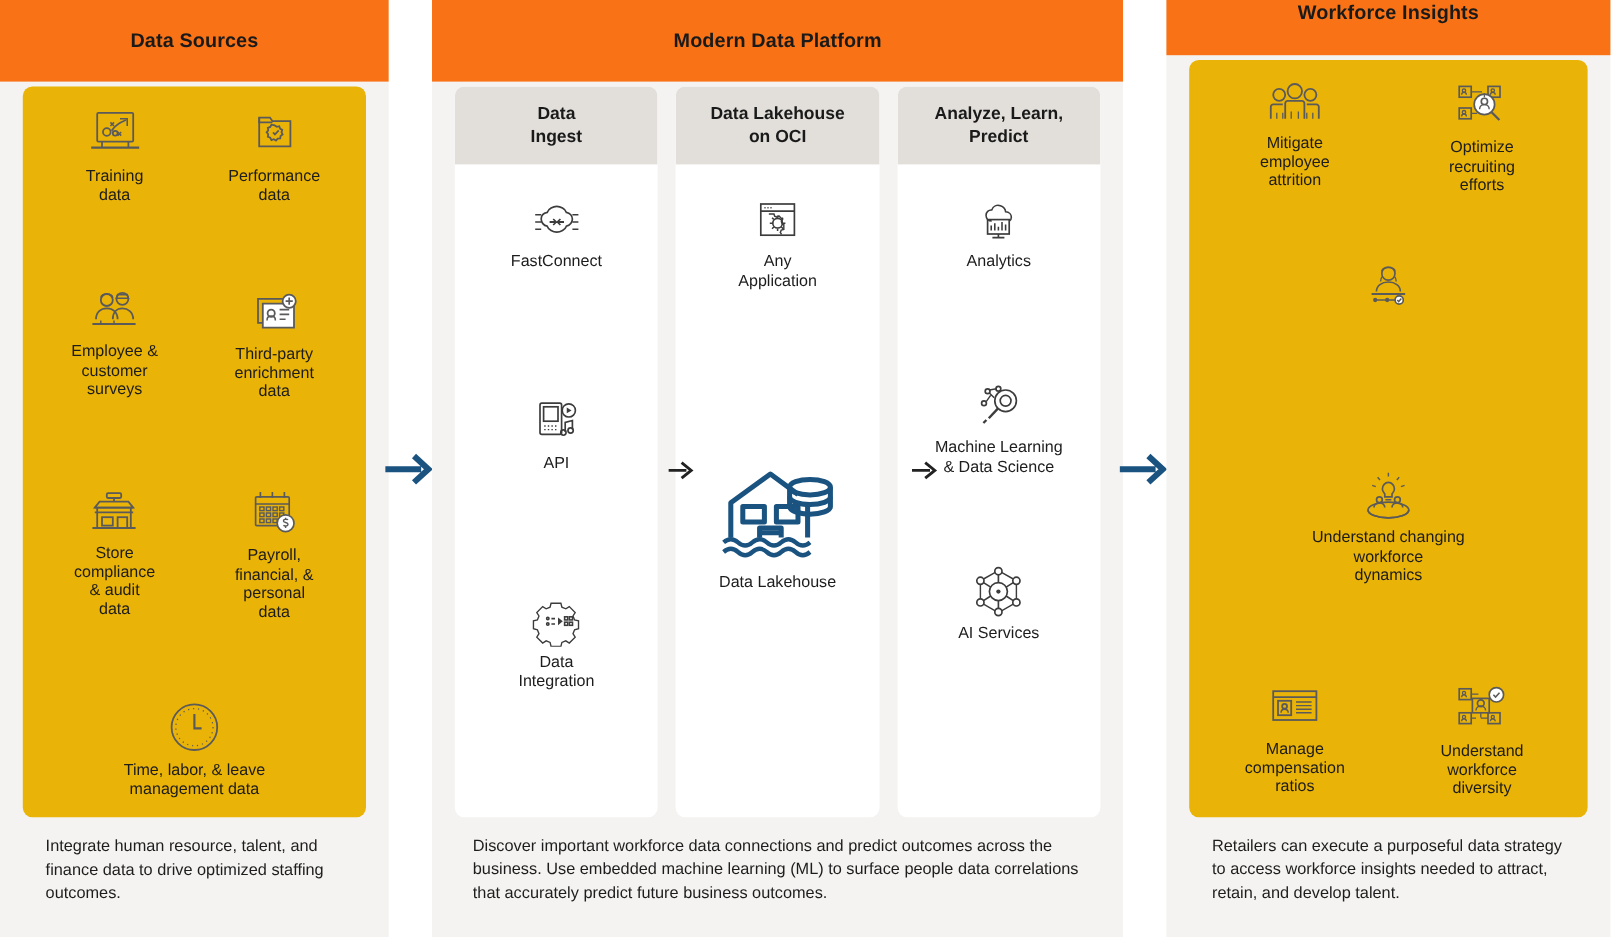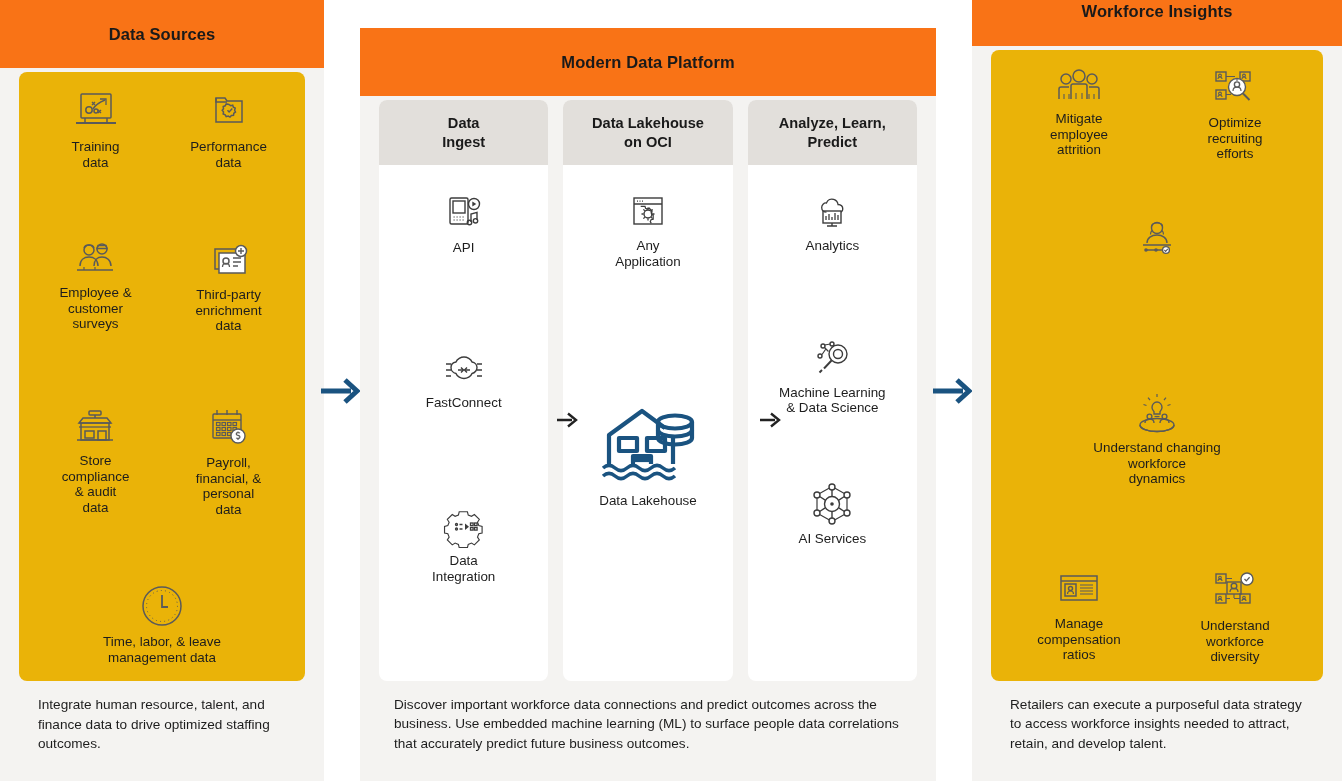--- a/index.html
+++ b/index.html
@@ -20,21 +20,21 @@
 
   
   .panel {
     background: #f4f3f1;
     display: flex;
     flex-direction: column;
     position: relative;
   }
   .panel-left  { width: 324px; }
   .panel-gap   { width: 36px; background: #ffffff; position: relative; flex: none; }
-  .panel-mid   { width: 576px; margin-top: 28px; }
+  .panel-mid   { width: 576px; }
   .panel-right { width: 370px; justify-content: flex-end; }
 
   .panel-header {
     height: 68px;
     background: #f97316;
     display: flex;
     align-items: center;
     justify-content: center;
     flex: none;
   }
@@ -332,49 +332,49 @@
         <div class="subcol">
           <div class="subcol-header">
             <span class="subcol-header-title">Data
 Ingest</span>
           </div>
           <div class="subcol-body">
 
             <div class="slot">
                 <div class="item">
               <span class="item-icon">
+                <svg width="44" height="40" viewBox="0 0 44 40" fill="none" stroke="#3c3c3c" stroke-width="1.4">
+                  <path d="M14 12c1-3 5-5 8-5s7 2 8 5c3 .5 5 3 5 5.5s-2 5.5-5 6c-1 3-5 5-8 5s-7-2-8-5c-3-.5-5-3.2-5-6s2-5 5-5.5z"></path>
+                  <path d="M16 20h5M28 20h-5" stroke-width="1.6"></path>
+                  <path d="M19 17.5l2.5 2.5-2.5 2.5M25 17.5L22.5 20l2.5 2.5" stroke-width="1.4"></path>
+                  <path d="M4 14h5M4 20h5M4 26h5M35 14h5M35 20h5M35 26h5" stroke-width="1.3"></path>
+                </svg>
+              </span>
+              <span class="item-label">FastConnect</span>
+            </div>
+              </div>
+
+            <div class="slot">
+                <div class="item">
+              <span class="item-icon">
                 <svg width="44" height="42" viewBox="0 0 44 42" fill="none" stroke="#3c3c3c" stroke-width="1.4">
                   <rect x="8" y="5" width="18" height="26" rx="1.5"></rect>
                   <rect x="11" y="8" width="12" height="12"></rect>
                   <g stroke-width="1.2">
                     <path d="M11.5 24h1.2M14.5 24h1.2M17.5 24h1.2M20.5 24h1.2"></path>
                     <path d="M11.5 27h1.2M14.5 27h1.2M17.5 27h1.2M20.5 27h1.2"></path>
                   </g>
                   <circle cx="32" cy="11" r="5.5"></circle>
                   <path d="M30.3 8.6l4 2.4-4 2.4z" fill="#3c3c3c" stroke="none"></path>
                   <path d="M29 29V21l6-1.6V27"></path>
                   <circle cx="27.5" cy="29.5" r="2.2"></circle>
                   <circle cx="33.5" cy="27.8" r="2.2"></circle>
                 </svg>
               </span>
               <span class="item-label">API</span>
-            </div>
-              </div>
-
-            <div class="slot">
-                <div class="item">
-              <span class="item-icon">
-                <svg width="44" height="40" viewBox="0 0 44 40" fill="none" stroke="#3c3c3c" stroke-width="1.4">
-                  <path d="M14 12c1-3 5-5 8-5s7 2 8 5c3 .5 5 3 5 5.5s-2 5.5-5 6c-1 3-5 5-8 5s-7-2-8-5c-3-.5-5-3.2-5-6s2-5 5-5.5z"></path>
-                  <path d="M16 20h5M28 20h-5" stroke-width="1.6"></path>
-                  <path d="M19 17.5l2.5 2.5-2.5 2.5M25 17.5L22.5 20l2.5 2.5" stroke-width="1.4"></path>
-                  <path d="M4 14h5M4 20h5M4 26h5M35 14h5M35 20h5M35 26h5" stroke-width="1.3"></path>
-                </svg>
-              </span>
-              <span class="item-label">FastConnect</span>
             </div>
               </div>
 
             <div class="slot">
                 <div class="item">
               <span class="item-icon">
                 <svg width="44" height="42" viewBox="0 0 44 42" fill="none" stroke="#3c3c3c" stroke-width="1.4">
                   <path d="M17 4h10l1 4 4 1.6 3.5-2.2 6 6-2.2 3.5 1.6 4 4 1v8l-4 1-1.6 4 2.2 3.5-6 6-3.5-2.2-4 1.6-1 4H17l-1-4-4-1.6-3.5 2.2-6-6 2.2-3.5-1.6-4-4-1v-8l4-1 1.6-4L2.5 13.4l6-6L12 9.6l4-1.6z" transform="scale(0.82) translate(4,3)"></path>
                   <g stroke-width="1.3">
                     <circle cx="14.5" cy="18.5" r="1"></circle>

